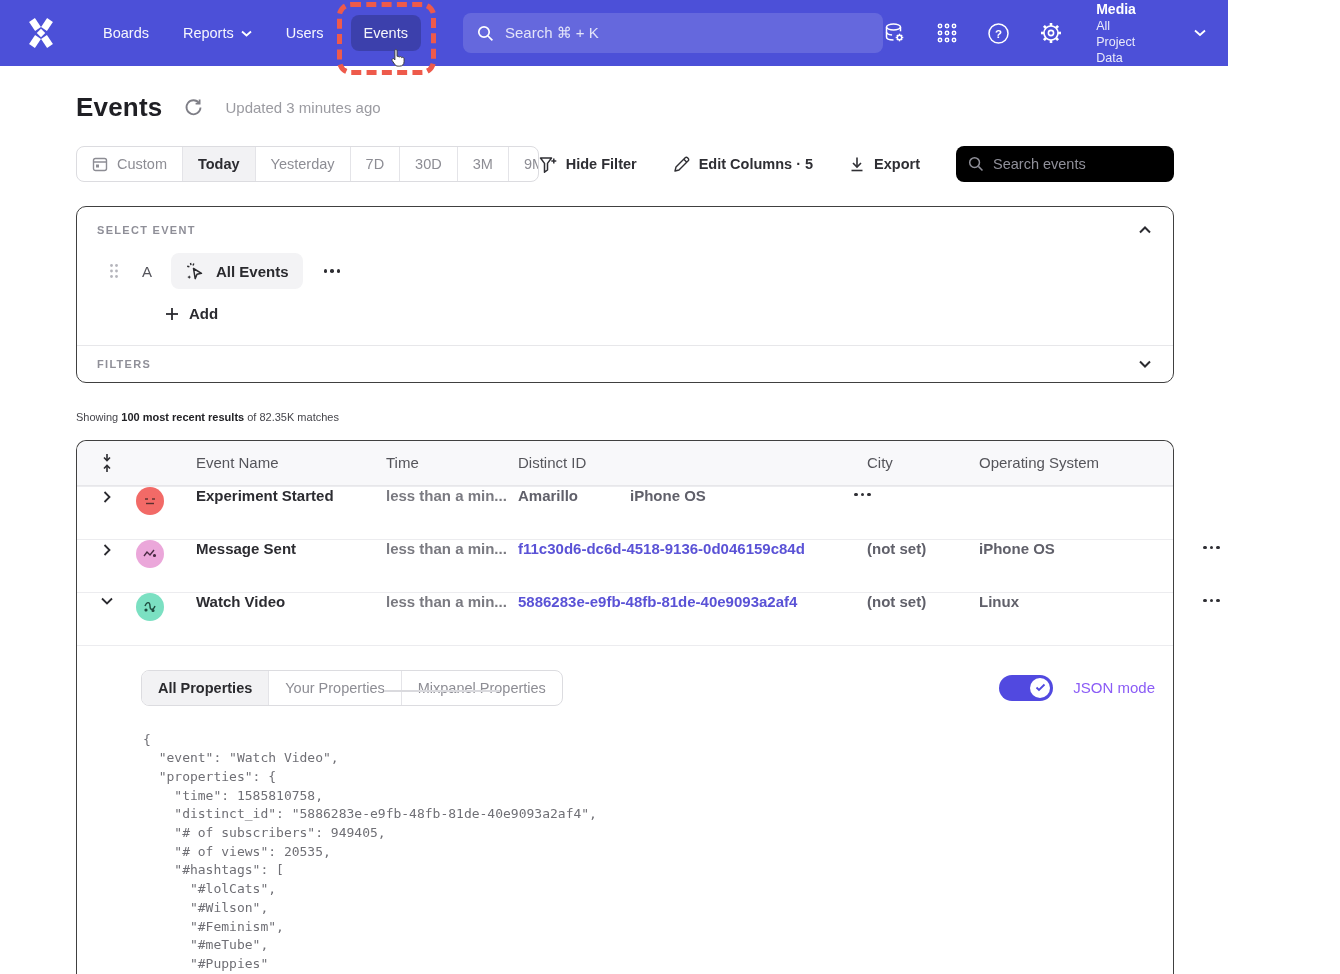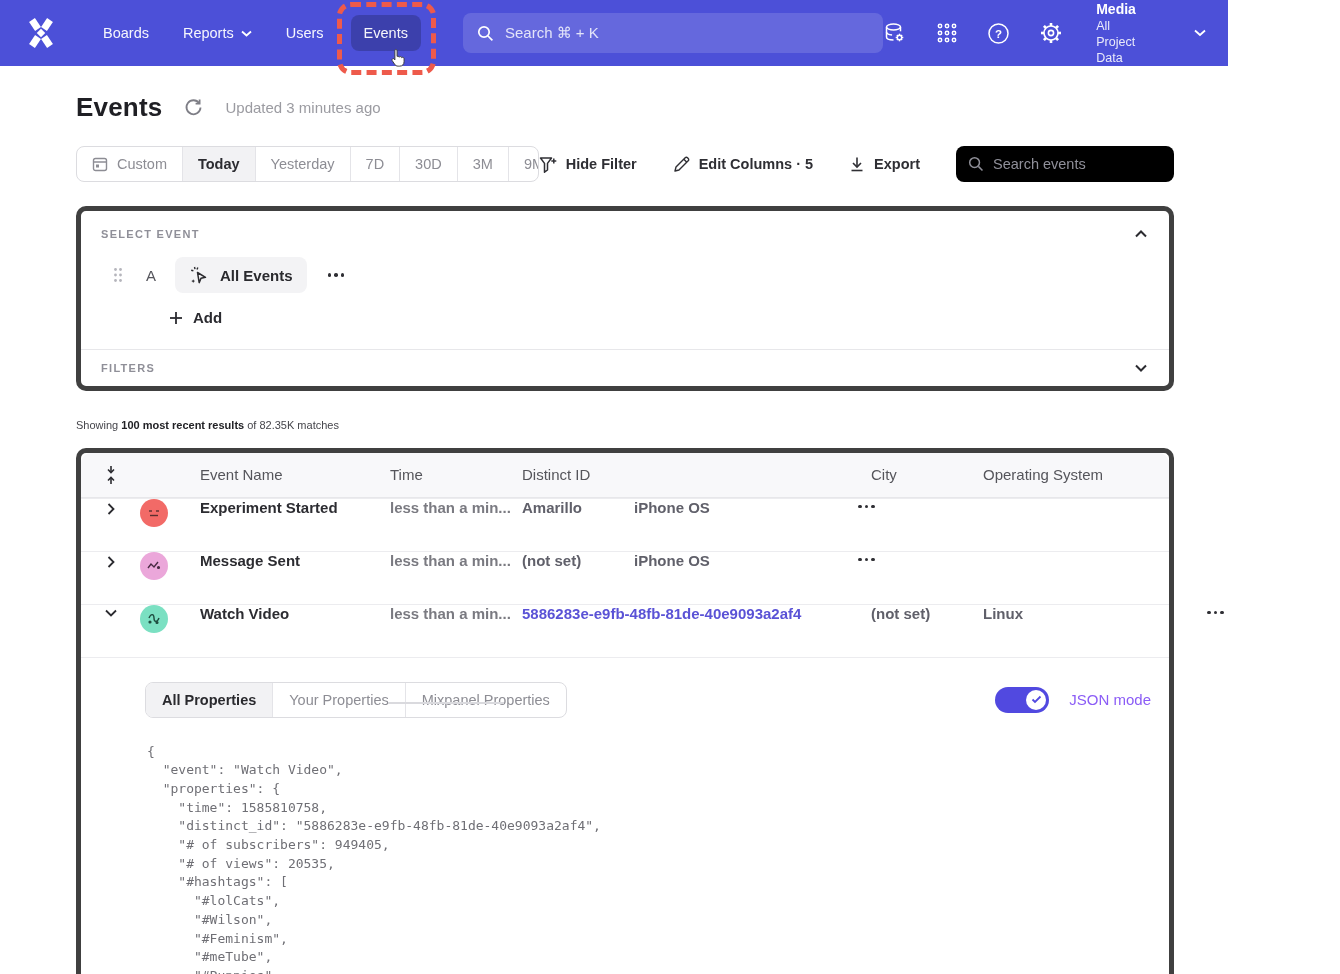--- a/index.html
+++ b/index.html
@@ -42,21 +42,21 @@
   .seg-item:first-child { border-left:none; }
   .seg-item.selected { background:#f2f2f4; color:#2b2b30; font-weight:700; }
   .toolbar { margin-left:auto; display:flex; align-items:center; gap:36px; }
   .tool-btn { display:flex; align-items:center; gap:9px; font-size:14.5px; color:#2f2f34;
     font-weight:600; cursor:pointer; white-space:nowrap; }
   .search-events { width:218px; height:36px; background:#000000; border-radius:8px;
     display:flex; align-items:center; padding:0 12px; gap:9px; cursor:text; }
   .search-events span { color:#90909a; font-size:14.5px; }
 
   
-  .card { border:5px solid #404040; border-radius:10px; }
+  .card { border:1px solid #404040; border-radius:10px; }
   .query-card { margin-top:24px; }
   .sec-label { font-size:11px; font-weight:700; letter-spacing:1.3px; color:#8f8f98; }
   .select-event { padding:17px 20px 20px 20px; }
   .sec-head { display:flex; align-items:center; justify-content:space-between; }
   .chev-btn { cursor:pointer; display:flex; padding:2px; }
   .event-row { display:flex; align-items:center; margin-top:17px; }
   .drag-handle { margin-left:12px; cursor:grab; display:flex; }
   .row-letter { margin-left:23px; font-size:15px; color:#55555c; }
   .event-pill { margin-left:19px; background:#f3f3f5; border-radius:8px; height:36px;
     display:flex; align-items:center; padding:0 14px; gap:10px; cursor:pointer; }
@@ -432,20 +432,21 @@
           <svg width="18" height="18" viewBox="0 0 18 18">
                 <g stroke="#4a2b44" stroke-width="1.4" fill="none">
             <path d="M3 11 l3-4 3 3 4-5"></path>
                   <circle cx="13.5" cy="10.5" r="0.9" fill="#4a2b44"></circle>
                 </g>
               </svg>
         </div>
           </div>
         <div class="col-event">Message Sent</div>
         <div class="col-time">less than a min...</div>
+        <div class="col-id"><a>f11c30d6-dc6d-4518-9136-0d046159c84d</a></div>
         <div class="col-city">(not set)</div>
         <div class="col-os">iPhone OS</div>
         <div class="col-act">
             <div class="dots">
               <i></i>
               <i></i>
               <i></i>
             </div>
           </div>
       </div>

